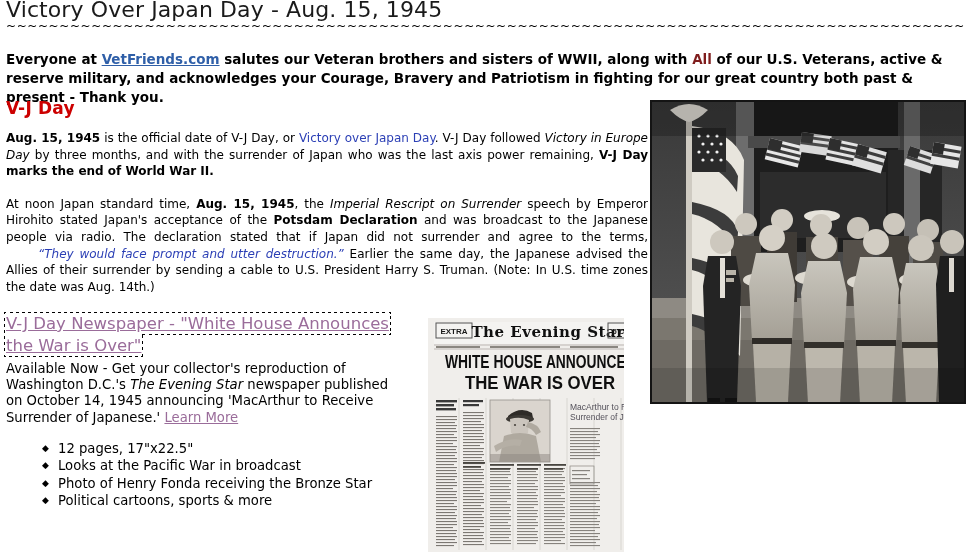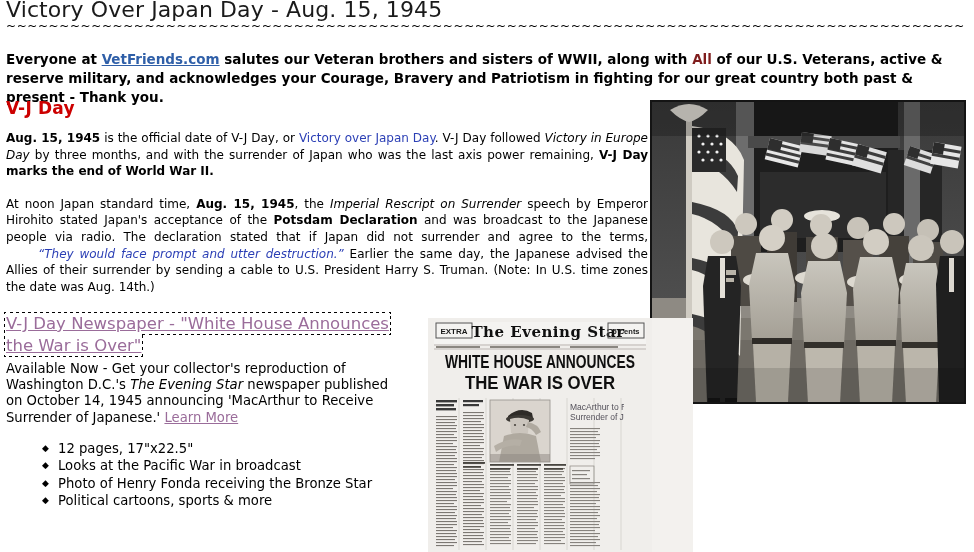--- a/index.html
+++ b/index.html
@@ -159,21 +159,21 @@
     background: #4a4a4a;
     overflow: hidden;
   }
   .photo svg { display: block; }
 
   
   .newspaper {
     position: absolute;
     left: 428px;
     top: 318px;
-    width: 265px;
+    width: 196px;
     height: 234px;
     background: #f3f1ee;
     overflow: hidden;
   }
   .newspaper svg { display: block; }
 </style>
 </head>
 <body>
 
 <div class="page">

